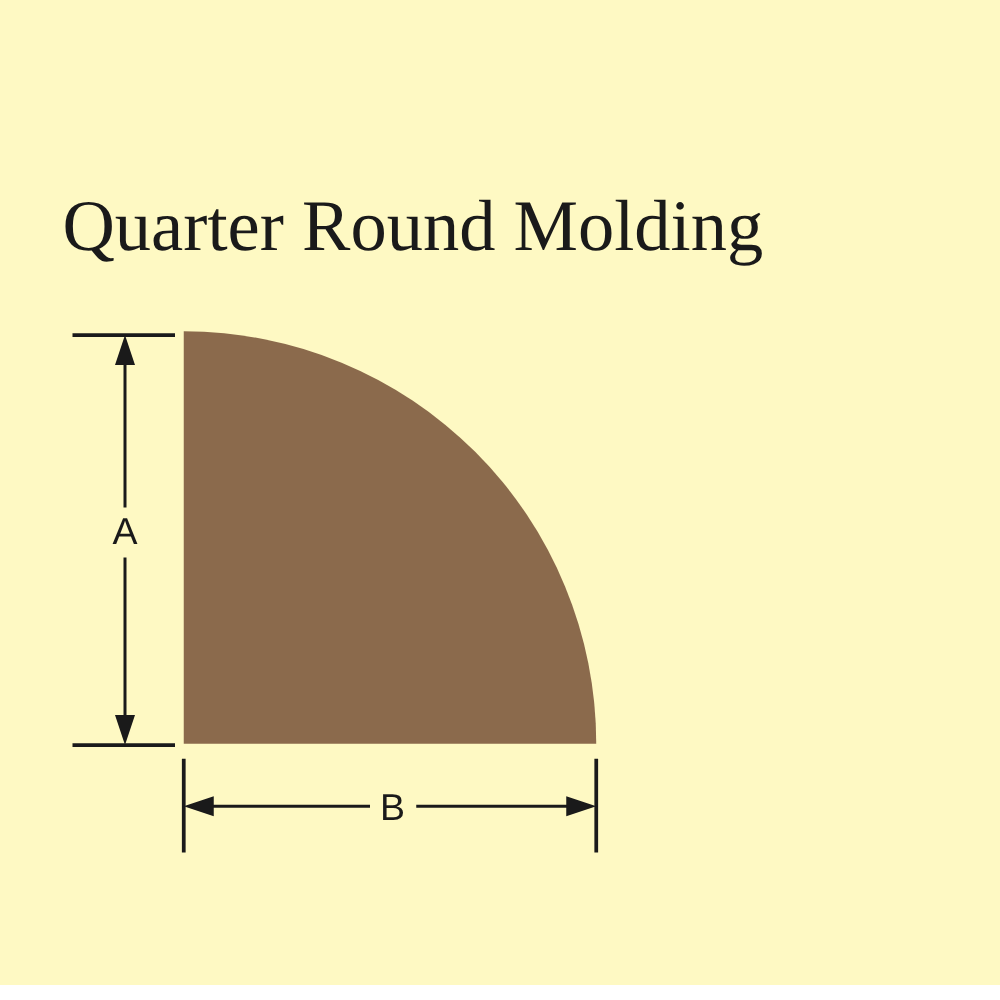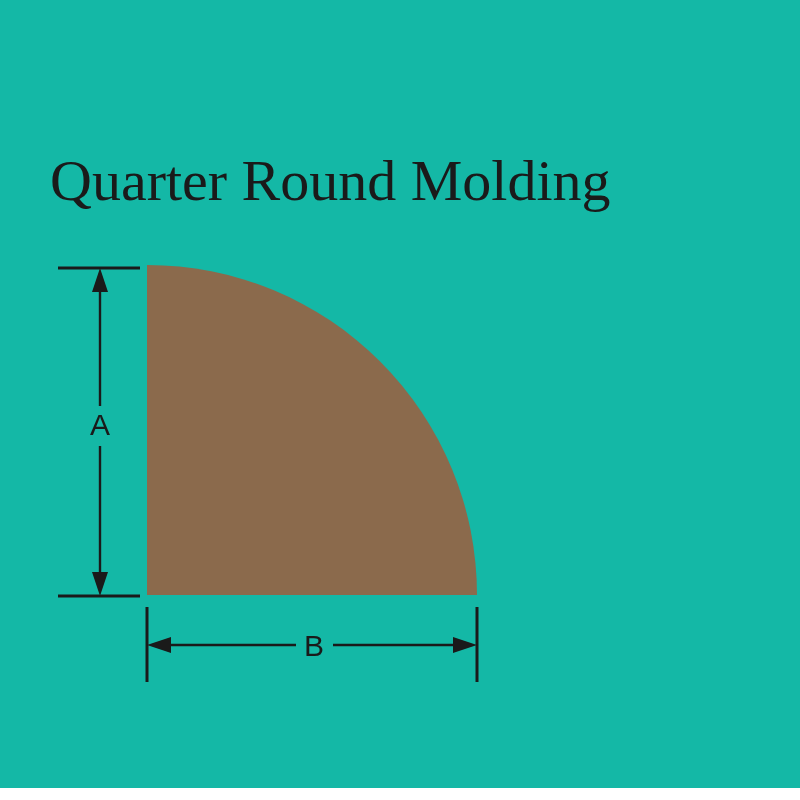--- a/index.html
+++ b/index.html
@@ -10,21 +10,21 @@
   body {
     width: 800px;
     height: 800px;
     overflow: hidden;
     font-family: "Liberation Sans", sans-serif;
   }
   #canvas {
     position: relative;
     width: 800px;
     height: 788px;
-    background: #14b8a6;
+    background: #fef9c3;
   }
   .diagram-svg {
     display: block;
     position: absolute;
     top: 0;
     left: 0;
   }
   .title-text {
     font-family: "Liberation Serif", "DejaVu Serif", serif;
     font-size: 58px;

